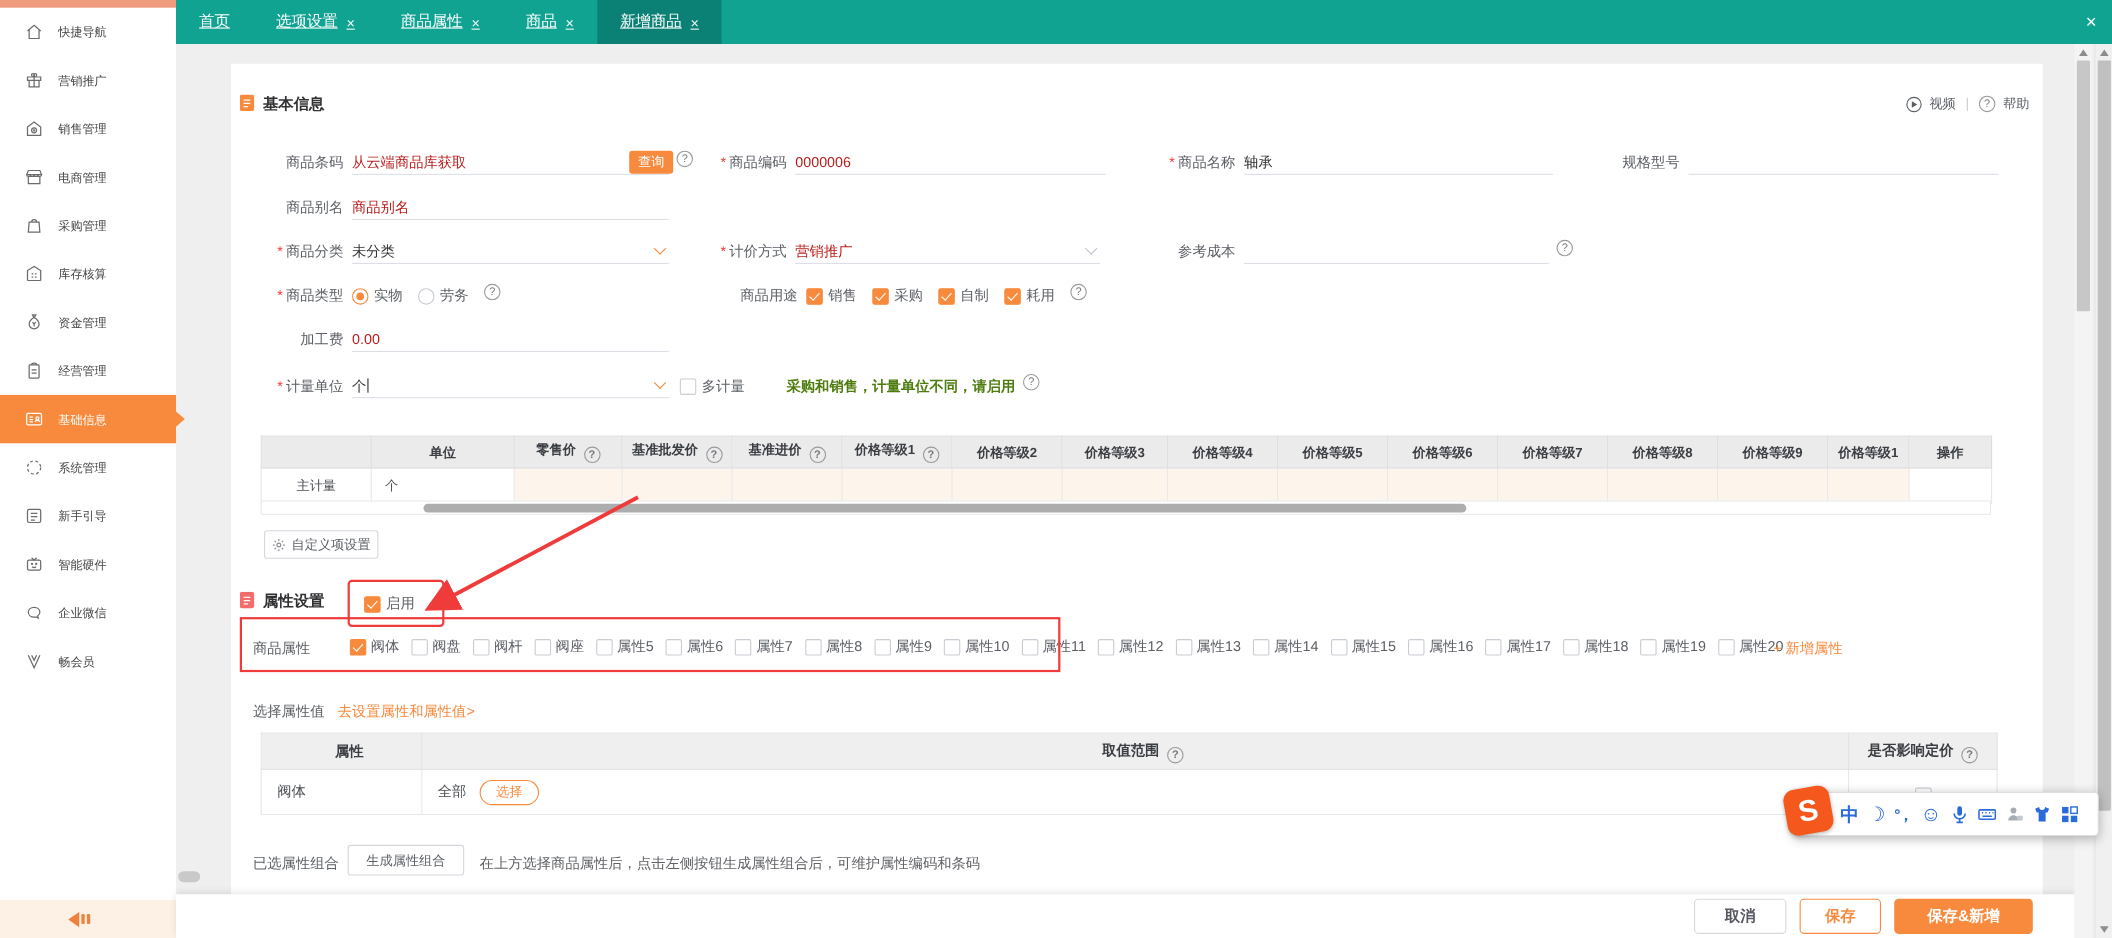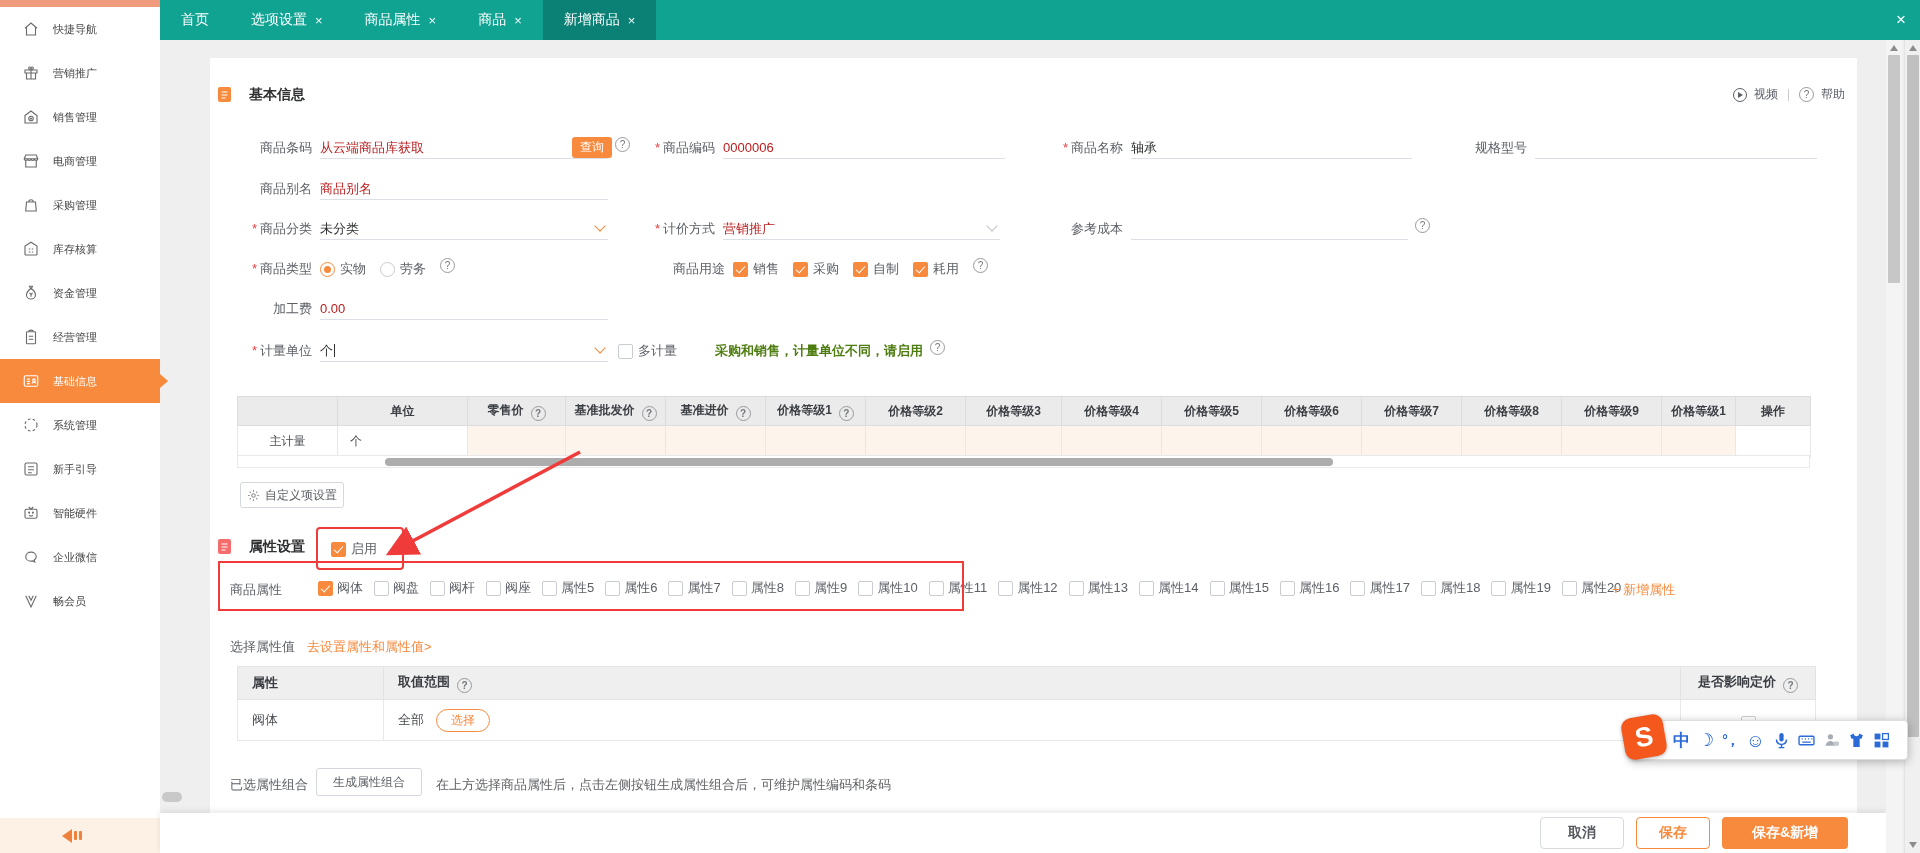--- a/index.html
+++ b/index.html
@@ -17,30 +17,30 @@
   .nav-item.active .nico{color:#fff;}
   .nav-item.active::after{content:"";position:absolute;right:-8px;top:50%;margin-top:-7px;border-top:7px solid transparent;border-bottom:7px solid transparent;border-left:8px solid #f78a3d;}
   .side-bottom{position:absolute;left:0;bottom:0;width:160px;height:35px;background:#fdf0e4;display:flex;align-items:center;padding-left:62px;box-sizing:border-box;cursor:pointer;}
   .spk{display:flex;align-items:center;gap:2px;}
   .spk .tri{width:0;height:0;border-top:7px solid transparent;border-bottom:7px solid transparent;border-right:10px solid #f0813c;}
   .spk .bar{width:3px;background:#f0813c;border-radius:1px;}
   .spk .b1{height:9px}.spk .b2{height:9px}
 
   
   .tabbar{position:absolute;left:160px;top:0;width:1760px;height:40px;background:#10a392;display:flex;align-items:stretch;z-index:6;}
-  .tab{display:flex;align-items:center;gap:8px;padding:0 21px;color:#fff;font-size:14px;cursor:pointer;white-space:nowrap;}
+  .tab{display:flex;align-items:center;gap:8px;padding:0 21px;color:#fff;font-size:14px;cursor:pointer;white-space:nowrap;text-decoration:underline;}
   .tab.active{background:#0b8176;}
   .tab .x{font-size:13px;opacity:.95;}
   .tabbar-close{position:absolute;right:4px;top:0;height:40px;display:flex;align-items:center;padding:0 10px;color:#fff;font-size:17px;cursor:pointer;}
 
   
   .panel{position:absolute;left:210px;top:58px;width:1647px;height:795px;background:#fff;z-index:1;}
   .content{position:absolute;left:0;top:0;width:1920px;height:853px;z-index:2;}
 
-  .sect{position:absolute;display:flex;align-items:center;gap:17px;font-size:14px;font-weight:bold;color:#303133;}
+  .sect{position:absolute;display:flex;align-items:flex-start;gap:7px;font-size:14px;font-weight:bold;color:#303133;}
   .topright{position:absolute;left:1733px;top:86px;display:flex;align-items:center;gap:7px;font-size:12px;color:#5a5e66;}
   .vline{width:1px;height:12px;background:#caccd1;margin:0 3px;}
   .play-ic{width:14px;height:14px;border:1px solid #5a5e66;border-radius:50%;position:relative;box-sizing:border-box;}
   .play-ic::after{content:"";position:absolute;left:4px;top:3px;border-top:3px solid transparent;border-bottom:3px solid transparent;border-left:5px solid #5a5e66;}
 
   .help{display:inline-block;width:15px;height:15px;border:1px solid #989a9e;border-radius:50%;color:#74767a;font-size:10px;line-height:14px;text-align:center;vertical-align:-3px;margin-left:7px;box-sizing:border-box;flex:none;}
   .help::before{content:"?";}
 
   
   .fld{position:absolute;display:flex;align-items:flex-start;font-size:13px;color:#606266;height:24px;white-space:nowrap;}
@@ -77,21 +77,21 @@
   .gear{width:13px;height:13px;color:#8a8d92;}
 
   .txt{position:absolute;font-size:13px;color:#5c6066;white-space:nowrap;}
   .link{color:#f78a3d;cursor:pointer;}
 
   .attr-row{position:absolute;left:318px;top:577px;display:flex;align-items:center;font-size:13px;color:#5c6066;}
   .attr-row .opt{margin-right:11px;gap:4px;}
 
   
   .vtable{position:absolute;left:237px;top:666px;width:1578px;border-collapse:collapse;font-size:13px;table-layout:fixed;}
-  .vtable th{background:#efefef;border:1px solid #e3e3e3;height:32px;font-weight:bold;color:#3a3d42;text-align:left;padding:0 0 0 14px;}
+  .vtable th{background:#efefef;border:1px solid #e3e3e3;height:32px;font-weight:bold;color:#3a3d42;text-align:center;padding:0 0 0 14px;}
   .vtable th.cc{text-align:center;padding:0;}
   .vtable td{border:1px solid #e8e8e8;height:40px;background:#fff;padding:0 0 0 14px;color:#4a4d52;}
   .pill{display:inline-block;border:1px solid #f78a3d;color:#f78a3d;border-radius:12px;padding:2px 14px;font-size:12px;margin-left:12px;cursor:pointer;}
 
   
   .red-box1{position:absolute;left:316px;top:527px;width:84px;height:39px;border:2px solid #f03b3b;border-radius:4px;z-index:40;pointer-events:none;}
   .red-box2{position:absolute;left:218px;top:561px;width:742px;height:46px;border:2px solid #f03b3b;z-index:40;pointer-events:none;}
   .red-arrow{position:absolute;left:372px;top:440px;z-index:40;pointer-events:none;}
 
   

